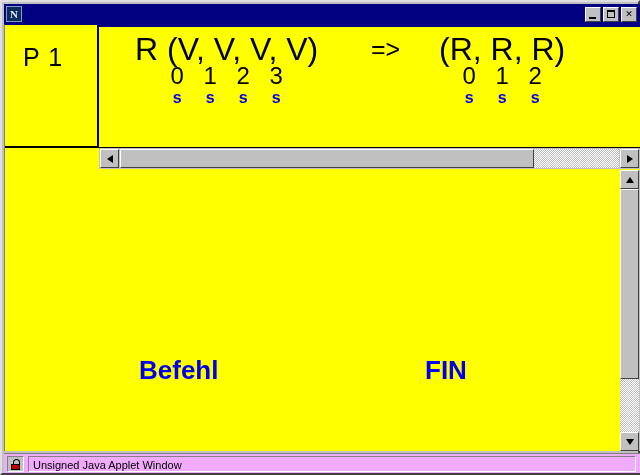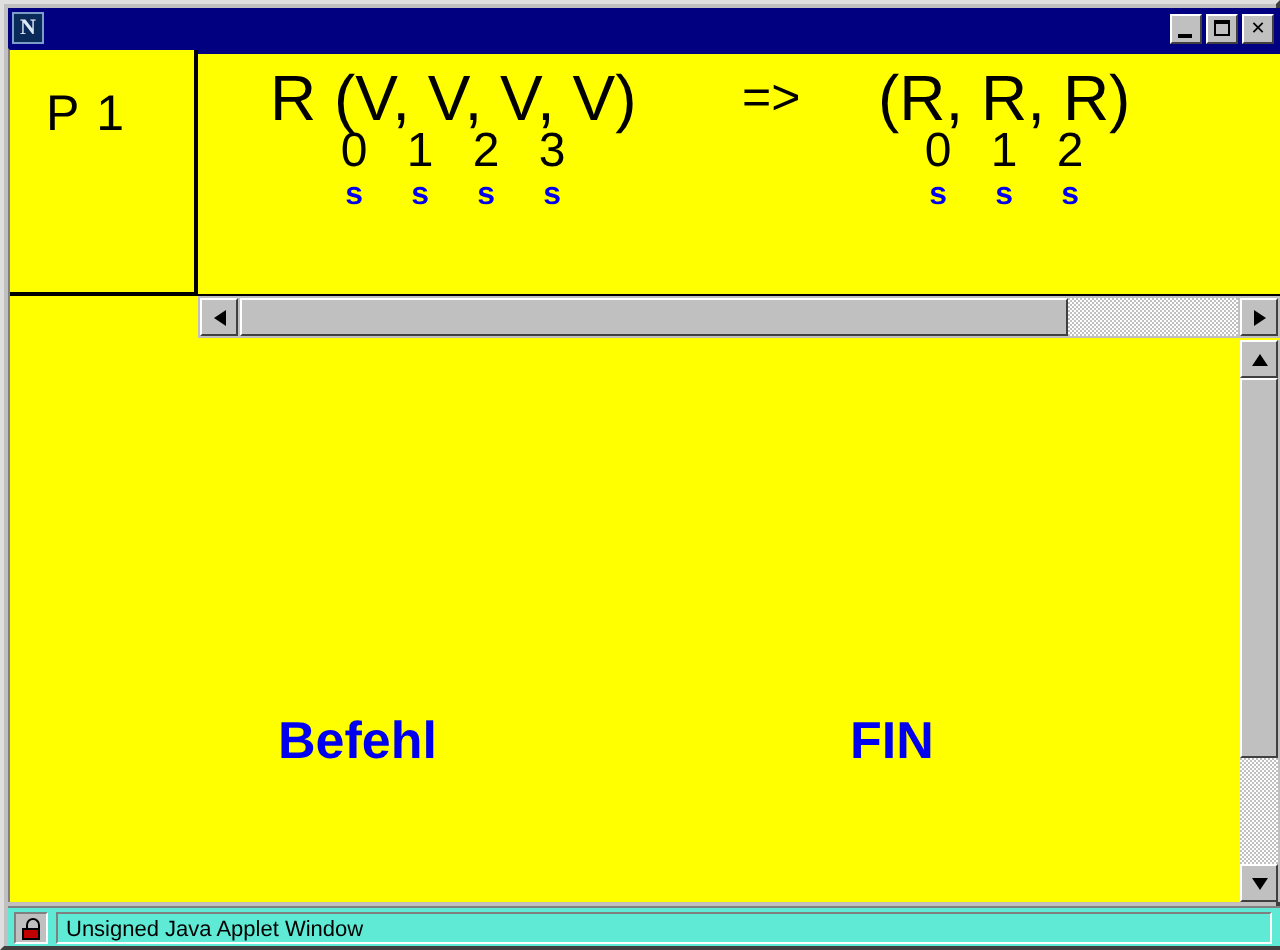--- a/index.html
+++ b/index.html
@@ -330,21 +330,21 @@
     box-sizing: border-box;
     cursor: default;
   }
 
   
   #statusbar {
     position: absolute;
     left: 2px; top: 451px;
     width: 636px;
     height: 20px;
-    background: #5eead4;
+    background: #f0abfc;
     display: flex;
     align-items: center;
     box-sizing: border-box;
     border-top: 1px solid #808080;
   }
   #status-icon {
     width: 17px; height: 16px;
     margin-left: 3px;
     background: #c0c0c0;
     border-top: 1px solid #808080;

